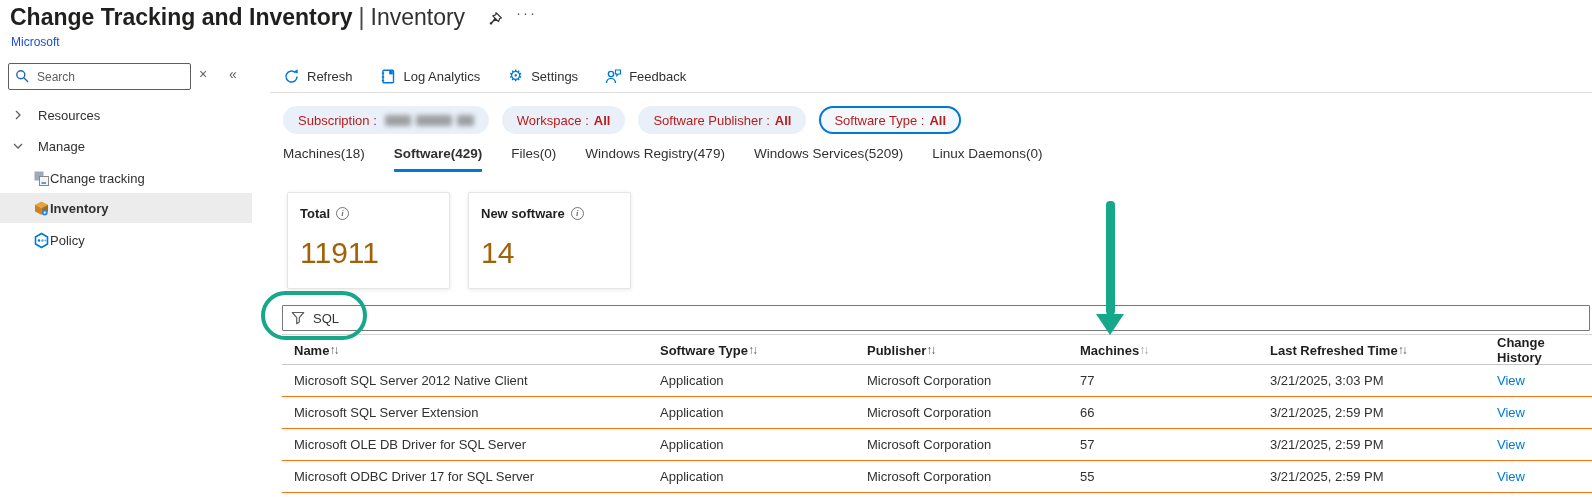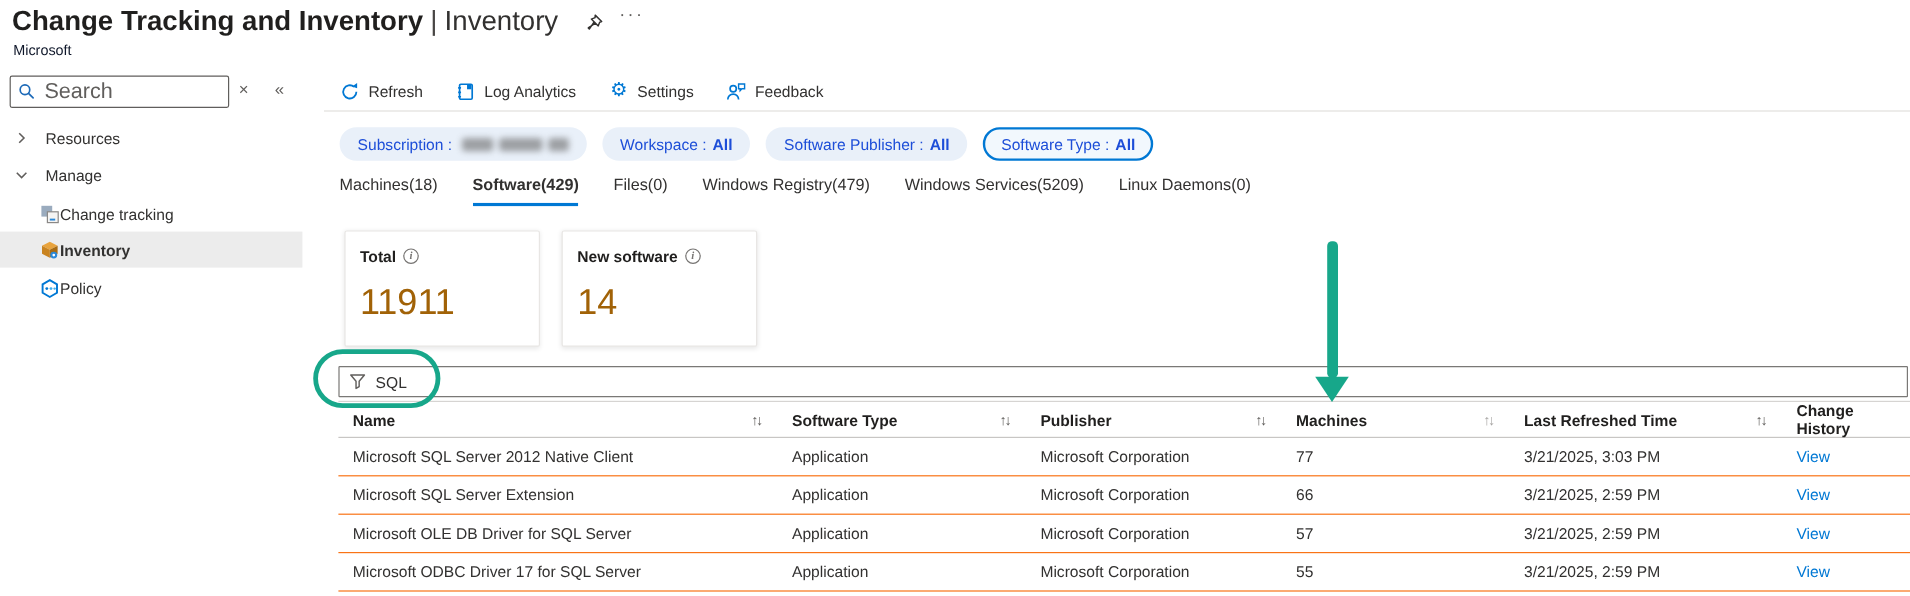--- a/index.html
+++ b/index.html
@@ -6,29 +6,29 @@
   html,body { background:#fff; }
   .page {
     position:relative; width:1592px; height:497px; overflow:hidden;
     font-family:"Liberation Sans", sans-serif; color:#323130; background:#fff;
   }
   
   .page-title { position:absolute; left:10px; top:4px; font-size:23px; color:#201f1e; white-space:nowrap; }
   .page-title .t-bold { font-weight:bold; }
   .page-title .t-sep { font-weight:300; color:#484644; padding:0 6px; }
   .page-title .t-reg { font-weight:normal; color:#323130; }
-  .page-subtitle { position:absolute; left:11px; top:35px; font-size:12px; color:#0f172a; }
+  .page-subtitle { position:absolute; left:11px; top:35px; font-size:12px; color:#1d4ed8; }
   .pin-btn { position:absolute; left:484px; top:10px; width:20px; height:20px; cursor:pointer; }
   .more-btn { position:absolute; left:516px; top:4px; font-size:15px; letter-spacing:2px; color:#605e5c; cursor:pointer; }
 
   
   .sb-search { position:absolute; left:8px; top:63px; width:183px; height:27px; }
   .sb-search input {
     width:100%; height:100%; border:1px solid #605e5c; border-radius:2px;
-    font-family:inherit; font-size:18px; color:#323130; padding:0 6px 0 28px; outline:none;
+    font-family:inherit; font-size:12px; color:#323130; padding:0 6px 0 28px; outline:none;
   }
   .sb-search input::placeholder { color:#605e5c; }
   .sb-search .mag { position:absolute; left:7px; top:6px; }
   .sb-clear { position:absolute; left:199px; top:66px; font-size:14px; color:#605e5c; cursor:pointer; }
   .sb-collapse { position:absolute; left:229px; top:66px; font-size:14px; color:#605e5c; cursor:pointer; }
   .sb-group { position:absolute; left:0; width:252px; height:28px; display:flex; align-items:center; cursor:pointer; }
   .sb-group .chev { margin-left:13px; width:10px; height:10px; }
   .sb-group .lbl { margin-left:15px; font-size:13px; }
   .sb-item { position:absolute; left:0; width:252px; height:30px; display:flex; align-items:center; cursor:pointer; }
   .sb-item .ic { margin-left:33px; width:17px; height:17px; flex:none; }
@@ -39,21 +39,21 @@
   
   .toolbar { position:absolute; left:283px; top:62px; height:28px; display:flex; align-items:center; gap:27px; }
   .tb-btn { display:flex; align-items:center; gap:7px; font-size:13px; color:#323130; cursor:pointer; white-space:nowrap; }
   .tb-btn .ic { width:17px; height:17px; display:flex; align-items:center; justify-content:center; color:#0078d4; font-size:16px; line-height:1; }
   .tb-divider { position:absolute; left:270px; right:0; top:92px; height:1px; background:#e1dfdd; }
 
   
   .pills { position:absolute; left:283px; top:106px; display:flex; gap:13px; }
   .pill {
     height:28px; border-radius:14px; background:#e9f0f9; display:flex; align-items:center;
-    padding:0 15px; font-size:13px; color:#1d4ed8; cursor:pointer; white-space:nowrap;
+    padding:0 15px; font-size:13px; color:#b91c1c; cursor:pointer; white-space:nowrap;
   }
   .pill b { margin-left:5px; }
   .pill.selected { background:#f2f8fd; border:2px solid #0078d4; padding:0 13px; }
   .blur-blobs { display:flex; gap:5px; margin-left:8px; filter:blur(2.5px); opacity:.6; }
   .blur-blobs span { display:block; height:11px; border-radius:2px; background:#6a6a6a; }
   .blur-blobs .b1 { width:26px; } .blur-blobs .b2 { width:36px; } .blur-blobs .b3 { width:17px; }
 
   
   .tabs { position:absolute; left:283px; top:146px; display:flex; gap:29px; }
   .tab { font-size:13.5px; color:#323130; padding-bottom:8px; border-bottom:3px solid transparent; cursor:pointer; white-space:nowrap; }
@@ -79,21 +79,21 @@
     font-family:inherit; font-size:13px; color:#323130; padding:0 6px 0 30px; background:#fff;
   }
   .grid-filter .funnel { position:absolute; left:9px; top:6px; }
 
   
   .tbl-header {
     position:absolute; left:282px; top:334px; width:1310px; height:31px;
     display:grid; grid-template-columns:366px 207px 213px 190px 227px 1fr;
     border-top:1px solid #d6d4d2; border-bottom:1px solid #c8c6c4; align-items:center;
   }
-  .th { display:flex; align-items:center; justify-content:space-between; padding:0 14px 0 12px; font-size:13px; font-weight:bold; color:#201f1e; cursor:pointer; }
+  .th { display:flex; align-items:center; padding:0 14px 0 12px; font-size:13px; font-weight:bold; color:#201f1e; cursor:pointer; }
   .sort { font-size:12px; color:#605e5c; letter-spacing:-2px; font-weight:normal; cursor:pointer; }
   .sort.muted { color:#a8a6a4; }
   .tbl-row {
     position:absolute; left:282px; width:1310px; height:32px;
     display:grid; grid-template-columns:366px 207px 213px 190px 227px 1fr;
     border-bottom:1px solid #f97316; align-items:center;
   }
   .td { padding:0 14px 0 12px; font-size:13px; color:#323130; white-space:nowrap; overflow:hidden; }
   .td a { color:#0078d4; text-decoration:none; cursor:pointer; }
 

